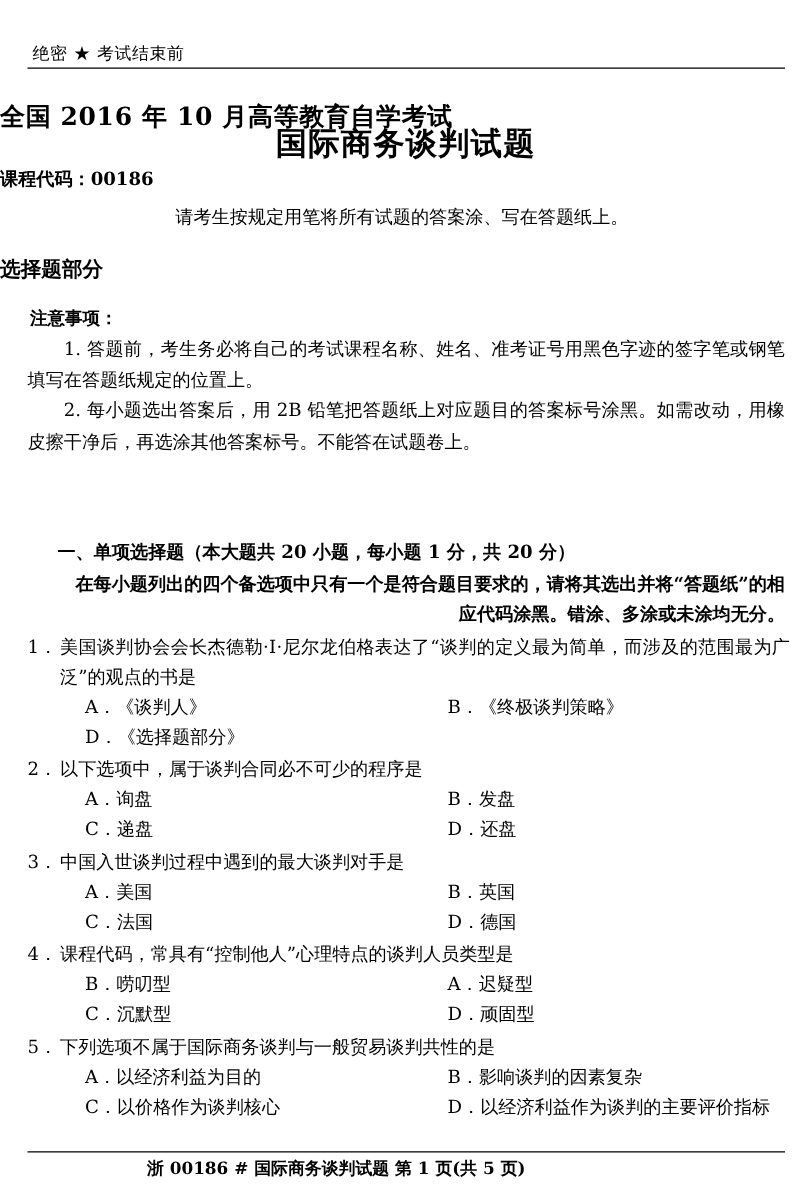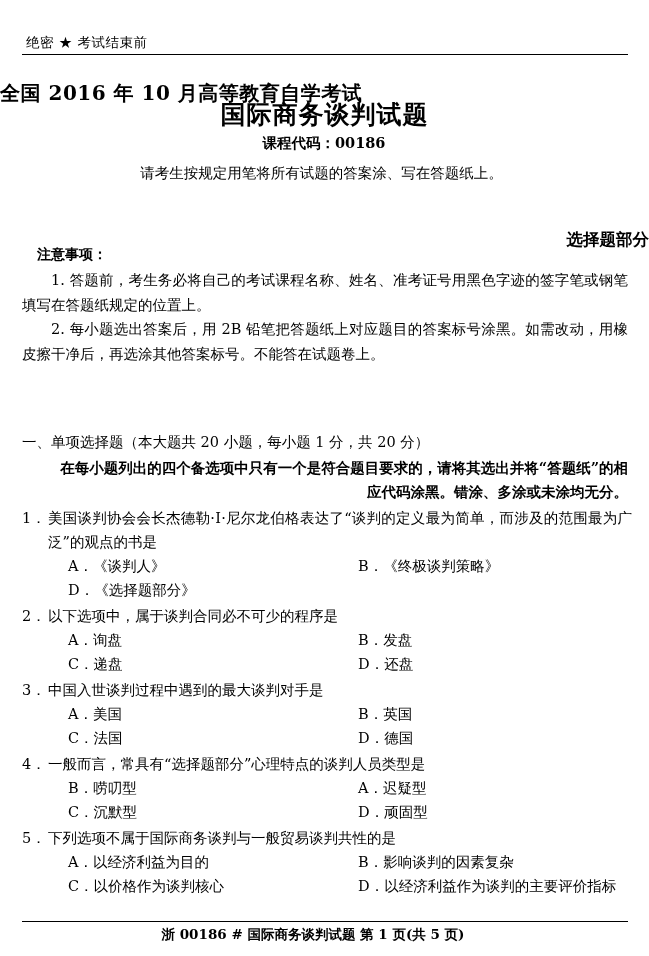--- a/index.html
+++ b/index.html
@@ -56,46 +56,44 @@
     text-align: center;
     font-size: 25px;
     font-weight: bold;
     letter-spacing: 1px;
   }
   .course-code {
     position: absolute;
     top: 134px;
     left: 0;
     width: 648px;
-    text-align: center;
     font-size: 14.5px;
     font-weight: bold;
   }
   .instruction {
     position: absolute;
     top: 164px;
     left: 0;
     width: 643px;
     text-align: center;
     font-size: 14.5px;
   }
   .section-title {
     position: absolute;
     top: 205px;
     left: 0;
     width: 649px;
-    text-align: right;
+    text-align: left;
     font-size: 16.5px;
     font-weight: bold;
-    margin-top: 24px;
   }
   .notes-head {
     position: absolute;
     top: 246px;
-    left: 37px;
+    left: 24px;
     font-size: 14px;
     font-weight: bold;
     font-family: Liberation Serif, serif;
   }
   .notes {
     position: absolute;
     top: 268px;
     left: 22px;
     width: 606px;
     font-size: 14.5px;
@@ -108,21 +106,22 @@
   }
   .bigq {
     position: absolute;
     top: 430px;
     left: 22px;
     width: 606px;
     font-size: 14.5px;
     line-height: 24px;
   }
   .bigq .bq-title {
-    font-weight: normal;
+    font-weight: bold;
+    margin-left: 24px;
   }
   .bigq .bq-desc {
     display: block;
     margin-top: 2px;
     text-indent: 2em;
     font-weight: bold;
     line-height: 24px;
     text-align: right;
   }
   .questions {
@@ -164,21 +163,20 @@
     white-space: nowrap;
   }
   .footer {
     position: absolute;
     bottom: 12px;
     left: 0;
     width: 538px;
     text-align: center;
     font-size: 13.5px;
     font-weight: bold;
-    padding-left: 44px;
   }
   .footer-rule {
     position: absolute;
     bottom: 34px;
     left: 22px;
     width: 606px;
     border-top: 1px solid #000;
   }
 </style>
 </head>
@@ -242,21 +240,21 @@
         <span class="opt">A．美国</span>
         <span class="opt">B．英国</span>
         <span class="opt">C．法国</span>
         <span class="opt">D．德国</span>
       </div>
     </div>
 
     <div class="q">
       <div class="q-stem">
         <span class="q-num">4．</span>
-        <span class="q-text">一般而言，常具有“选择题部分”心理特点的谈判人员类型是</span>
+        <span class="q-text">课程代码，常具有“控制他人”心理特点的谈判人员类型是</span>
       </div>
       <div class="q-options">
         <span class="opt">B．唠叨型</span>
         <span class="opt">A．迟疑型</span>
         <span class="opt">C．沉默型</span>
         <span class="opt">D．顽固型</span>
       </div>
     </div>
 
     <div class="q">

